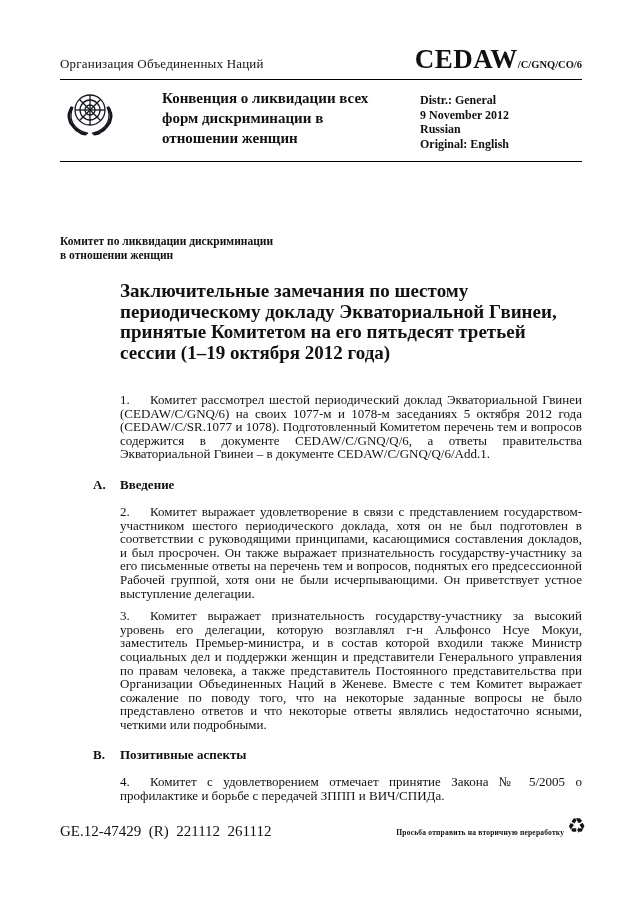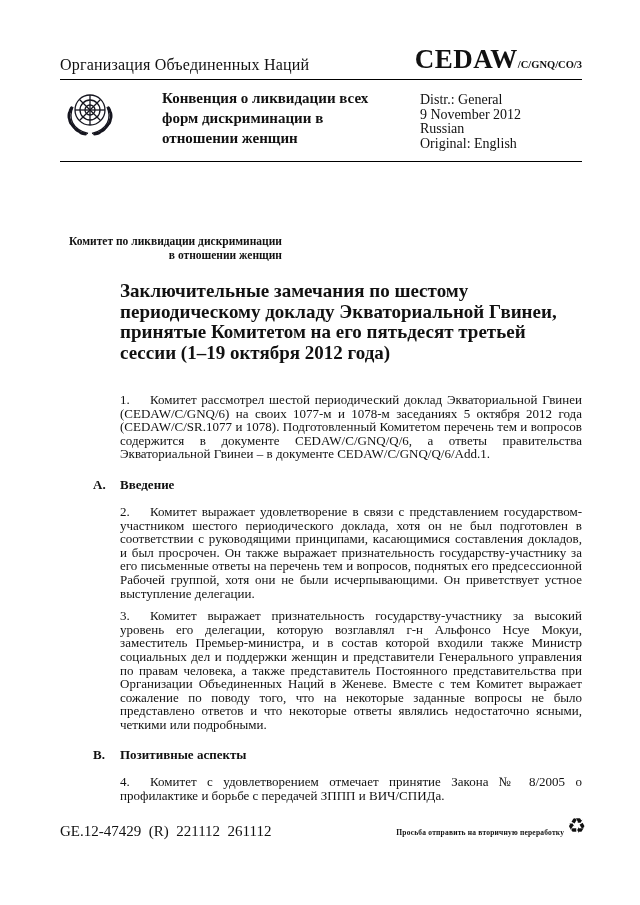--- a/index.html
+++ b/index.html
@@ -1,35 +1,35 @@
 <!DOCTYPE html>
 <html><head>
 <meta charset="utf-8">
 <style>
   * { box-sizing: border-box; margin: 0; padding: 0; }
   html, body { width: 640px; height: 905px; }
   body { background: #f4f4f2; font-family: "Liberation Serif", serif; color: #111; }
   .page { position: absolute; left: 0; top: 0; width: 640px; height: 905px; background: #ffffff; overflow: hidden; }
 
-  .org-name { position: absolute; left: 60px; top: 56px; font-size: 16px; letter-spacing: 0.2px; }
+  .org-name { position: absolute; left: 60px; top: 56px; font-size: 13px; letter-spacing: 0.2px; }
   .doc-symbol { position: absolute; right: 58px; top: 44px; white-space: nowrap; }
   .symbol-main { font-size: 27px; font-weight: bold; letter-spacing: 0.5px; margin-top: 24px; }
   .symbol-suffix { font-size: 10.5px; font-weight: bold; }
 
   .rule { position: absolute; left: 60px; right: 58px; border-top: 1px solid #000; }
   .rule-top { top: 79px; }
   .rule-mid { top: 161px; }
 
   .emblem { position: absolute; left: 60px; top: 84px; width: 60px; height: 58px; }
   .convention-title { position: absolute; left: 130px; top: 88px; width: 215px;
                       font-size: 15px; font-weight: bold; line-height: 20px; margin-left: 32px; }
-  .distr-block { position: absolute; left: 420px; top: 93px; font-size: 14px; line-height: 14.5px; }
+  .distr-block { position: absolute; left: 420px; top: 93px; font-size: 12px; line-height: 14.5px; font-weight: bold; }
 
   .committee-name { position: absolute; left: 60px; top: 234px; width: 222px;
-                    font-size: 11.5px; font-weight: bold; line-height: 14px; text-align: right; }
+                    font-size: 11.5px; font-weight: bold; line-height: 14px; }
 
   .main { position: absolute; left: 120px; top: 281px; width: 462px; }
   .doc-title { font-size: 19px; font-weight: bold; line-height: 20.5px; margin-bottom: 30px; }
   .para { font-size: 13px; line-height: 13.6px; text-align: justify; margin-bottom: 9px; }
   .pnum { display: inline-block; width: 30px; }
   .section-heading { position: relative; font-weight: bold; font-size: 13px; margin: 16px 0 12px 0; }
   .sletter { position: absolute; left: -27px; }
 
   .footer-left { position: absolute; left: 60px; top: 823px; font-size: 15px; white-space: pre; text-align: center; }
   .footer-right { position: absolute; right: 54px; top: 816px; display: flex; align-items: flex-end; gap: 3px; }
@@ -37,21 +37,21 @@
   .recycle-icon { font-size: 21px; line-height: 1; }
 </style>
 </head>
 <body>
 
 <div class="page">
 
   <div class="org-name">Организация Объединенных Наций</div>
 
   <div class="doc-symbol">
-    <span class="symbol-main">CEDAW</span><span class="symbol-suffix">/C/GNQ/CO/3</span>
+    <span class="symbol-main">CEDAW</span><span class="symbol-suffix">/C/GNQ/CO/6</span>
   </div>
 
   <div class="rule rule-top"></div>
 
   <div class="emblem">
     <svg width="60" height="58" viewBox="0 0 120 112" xmlns="http://www.w3.org/2000/svg">
       <g fill="none" stroke="#15151f" stroke-width="2.6">
         <circle cx="60" cy="50" r="30"></circle>
         <circle cx="60" cy="50" r="20"></circle>
         <circle cx="60" cy="50" r="10"></circle>
@@ -112,21 +112,21 @@
     <p class="para">
       <span class="pnum">3.</span><span>Комитет выражает признательность государству-участнику за высокий уровень его делегации, которую возглавлял г-н Альфонсо Нсуе Мокуи, заместитель Премьер-министра, и в состав которой входили также Министр социальных дел и поддержки женщин и представители Генерального управления по правам человека, а также представитель Постоянного представительства при Организации Объединенных Наций в Женеве. Вместе с тем Комитет выражает сожаление по поводу того, что на некоторые заданные вопросы не было представлено ответов и что некоторые ответы являлись недостаточно ясными, четкими или подробными.</span>
     </p>
 
     <div class="section-heading">
       <span class="sletter">B.</span>
       <span>Позитивные аспекты</span>
     </div>
 
     <p class="para">
-      <span class="pnum">4.</span><span>Комитет с удовлетворением отмечает принятие Закона № 8/2005 о профилактике и борьбе с передачей ЗППП и ВИЧ/СПИДа.</span>
+      <span class="pnum">4.</span><span>Комитет с удовлетворением отмечает принятие Закона № 5/2005 о профилактике и борьбе с передачей ЗППП и ВИЧ/СПИДа.</span>
     </p>
 
   </div>
 
   <div class="footer-left">GE.12-47429  (R)  221112  261112</div>
 
   <div class="footer-right">
     <span class="recycle-text">Просьба отправить на вторичную переработку</span>
     <span class="recycle-icon">♻</span>
   </div>

